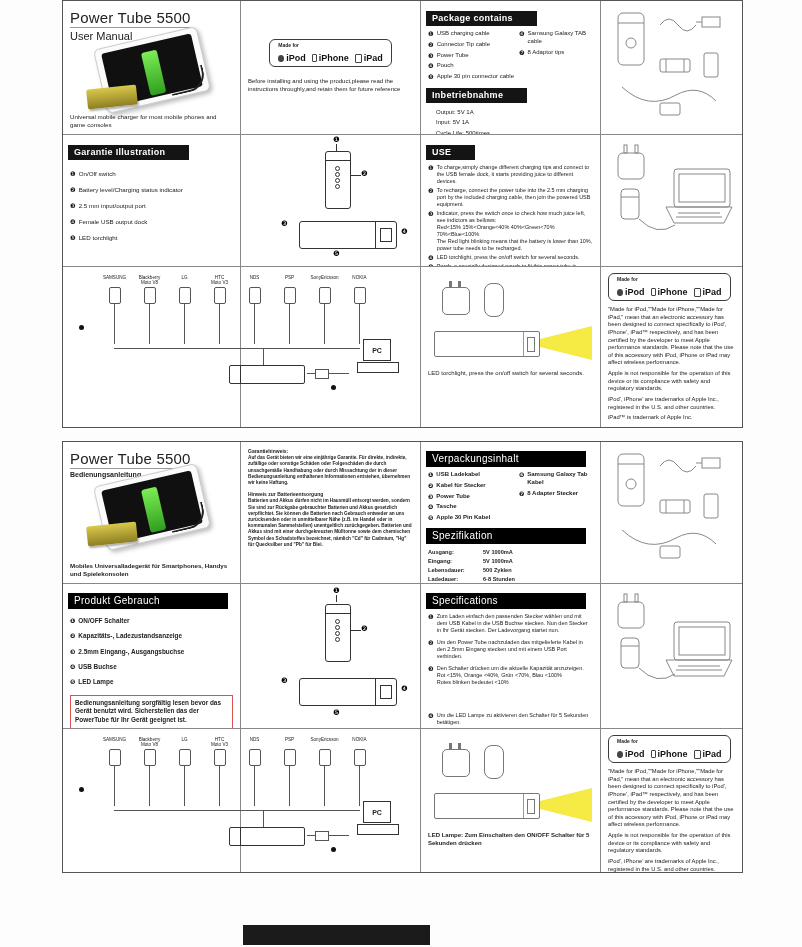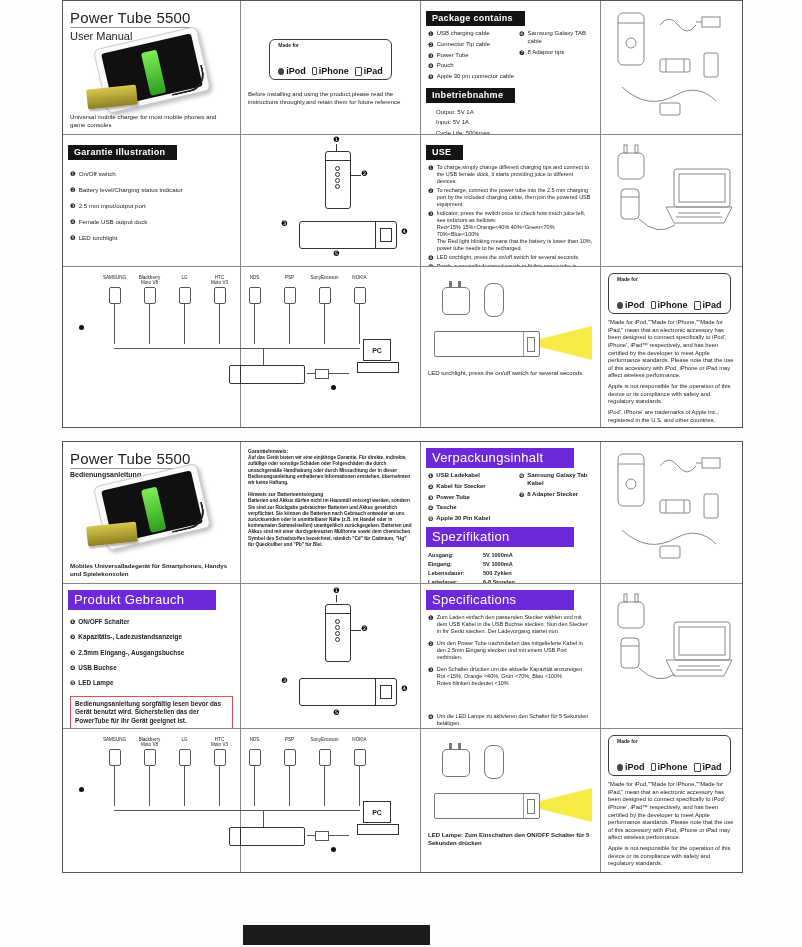--- a/index.html
+++ b/index.html
@@ -8,22 +8,22 @@
   .panel{position:absolute;left:62px;width:681px;background:#fff;border:1px solid #555;
          display:grid;grid-template-columns:178px 180px 180px 141px;box-sizing:border-box}
   #p-en{top:0;grid-template-rows:134px 132px 160px}
   #p-de{top:441px;grid-template-rows:142px 145px 143px}
   .c{border-right:1px solid #888;border-bottom:1px solid #888;padding:6px 7px;
      position:relative;overflow:hidden;box-sizing:border-box}
   .c.last{border-right:none}.c.bot{border-bottom:none}
   .span2{grid-column:1/3}
   .divider{position:absolute;left:177px;top:0;bottom:0;border-left:1px solid #888}
   .hdr{display:inline-block;background:#141414;color:#fff;font-size:9px;font-weight:bold;
-       padding:2px 12px 3px 6px;margin:0 0 4px -2px;letter-spacing:.3px}
-  .hdr.de{background:#6d28d9;font-weight:normal;min-width:130px;font-size:13px}
+       padding:2px 24px 3px 6px;margin:0 0 4px -2px;letter-spacing:.3px}
+  .hdr.de{background:#000000;font-weight:normal;min-width:130px;font-size:10px}
   .title{font-size:15px;font-weight:normal;margin:2px 0 0;border-bottom:1px solid #999;
          display:inline-block;padding-bottom:1px;letter-spacing:.2px}
   .sub{font-size:11px;margin-top:2px}
   .sub.de{font-size:7px;font-weight:bold}
   .tagline{font-size:6.2px;line-height:1.3;position:absolute;left:7px;right:7px;bottom:5px}
   .tagline.de{font-weight:bold}
   .photo{position:absolute;left:22px;top:34px;width:130px;height:72px}
   .tablet{position:absolute;left:14px;top:2px;width:104px;height:64px;background:#fbfbfb;
           border:1px solid #ccc;border-radius:6px;transform:rotate(-13deg);
           box-shadow:2px 3px 4px rgba(0,0,0,.25)}
@@ -42,21 +42,21 @@
   .pkgcols .col1{width:54%}.pkgcols .col2{width:46%}
   .spec{font-size:6px;line-height:1.55;padding-left:8px;margin-top:1px}
   .srow{display:flex;font-size:5.6px;font-weight:bold;line-height:1.6}
   .srow .sk{width:55px}.srow .sv{flex:1}
   .use .li{font-size:5.5px;margin-bottom:2px;line-height:1.27}
   .pre{white-space:pre-line}
   .intro{font-size:6px;line-height:1.4;margin-top:10px}
   .badge{display:inline-block;border:1.5px solid #3c3c3c;border-radius:6px;
          padding:2px 8px 3px;background:#fff}
   .badge .lbl{display:block;font-size:5px;font-weight:bold}
-  .badge .row{display:flex;align-items:center;gap:6px;margin-top:18px}
+  .badge .row{display:flex;align-items:center;gap:6px;margin-top:5px}
   .badge .dev{display:flex;align-items:center;gap:2px;font-size:9px;font-weight:bold;color:#111}
   .ic{display:inline-block;box-sizing:border-box}
   .ic.apple{width:6px;height:7px;background:#444;border-radius:50% 50% 45% 45%}
   .ic.phone{width:5px;height:8px;border:1px solid #444;border-radius:1px}
   .ic.pad{width:7px;height:9px;border:1px solid #444;border-radius:1px}
   .disc{font-size:5.8px;line-height:1.32;margin-top:5px}
   .disc p{margin:0 0 3px}
   .warnbox{border:1px solid #d9534f;padding:3px 4px;font-size:6.4px;font-weight:bold;
            line-height:1.35;margin-top:8px}
   .deitems .li{font-size:6.4px;font-weight:bold;margin-bottom:7px}

